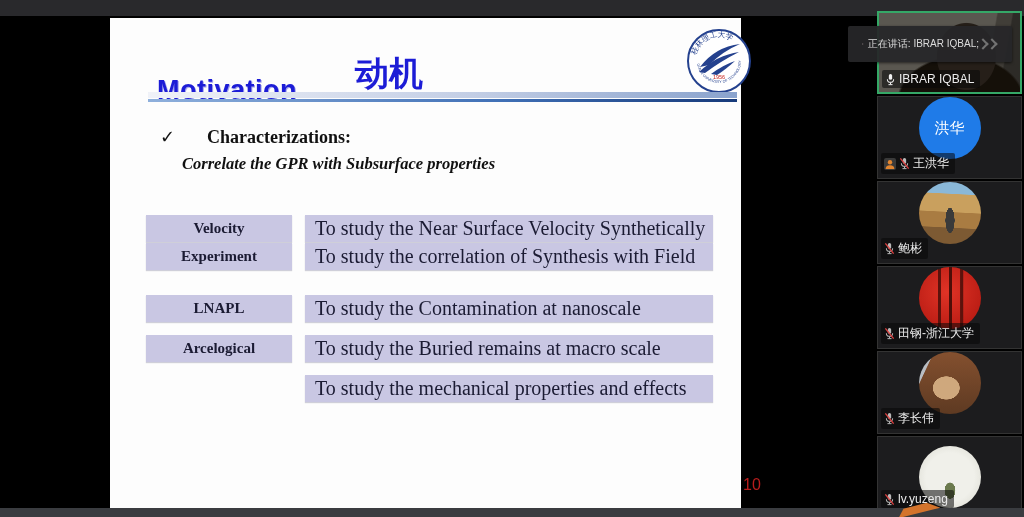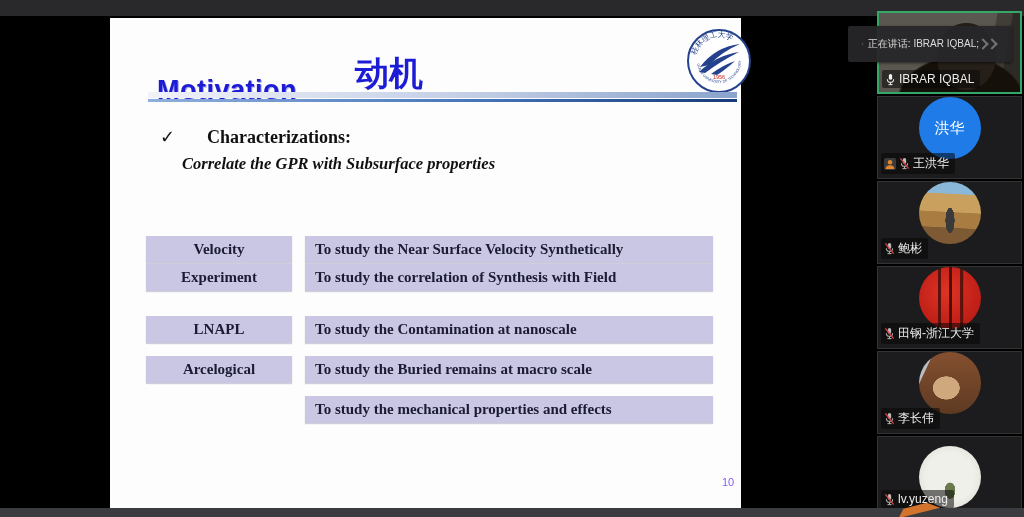--- a/index.html
+++ b/index.html
@@ -19,30 +19,30 @@
   .divider .bar1{height:6px;background:linear-gradient(90deg,#f0f2f8,#c3cee5 55%,#8aa3cd);}
   .divider .bar2{height:3px;margin-top:1px;background:linear-gradient(90deg,#8fb0dc,#4070b6 60%,#173a7a);}
 
   .heading-row{position:absolute;left:50px;top:108px;display:flex;gap:12px;align-items:baseline;
       font-family:"Liberation Serif", serif;}
   .check{font-size:18px;color:#111;}
   .heading{font-size:18px;font-weight:700;color:#111;margin-left:20px;}
   .subheading{position:absolute;left:72px;top:136px;font-family:"Liberation Serif", serif;
       font-size:16.5px;font-weight:700;font-style:italic;color:#111;}
 
-  .t-row{position:absolute;left:0;width:754px;height:27px;margin-top:21px;}
+  .t-row{position:absolute;left:0;width:754px;height:27px;}
   .t-label{position:absolute;left:36px;width:146px;height:27px;background:#c9c7e3;
       display:flex;align-items:center;justify-content:center;
       font-family:"Liberation Serif", serif;font-weight:700;font-size:15px;color:#1b1b33;
       box-shadow:0 1px 1px rgba(120,120,150,.35);}
   .t-desc{position:absolute;left:195px;width:408px;height:27px;background:#c9c7e3;
       display:flex;align-items:center;padding-left:10px;box-sizing:border-box;
-      font-family:"Liberation Serif", serif;font-weight:700;font-size:15px;color:#1b1b33;
+      font-family:"Liberation Serif", serif;font-weight:400;font-size:20px;color:#1b1b33;
       box-shadow:0 1px 1px rgba(120,120,150,.35);}
-  .page-num{position:absolute;left:612px;top:458px;font-size:11px;color:#8b5cf6;}
+  .page-num{position:absolute;left:633px;top:458px;font-size:16px;color:#b91c1c;}
 
   
   .logo{position:absolute;left:575px;top:9px;width:68px;height:68px;}
 
   
   .tile{position:absolute;left:877px;width:145px;height:83px;background:#1c1c1e;
         border:1px solid #333;box-sizing:border-box;z-index:10;}
   .tile.active{border:2px solid #35a867;}
   .tile-video{position:absolute;inset:0;
       background:

